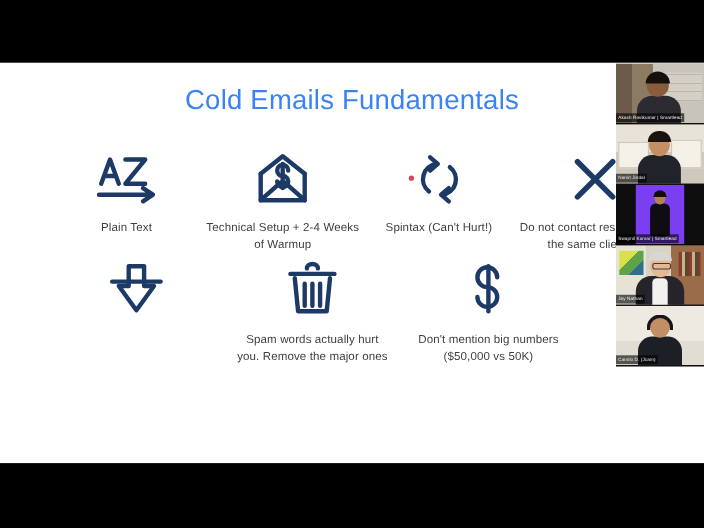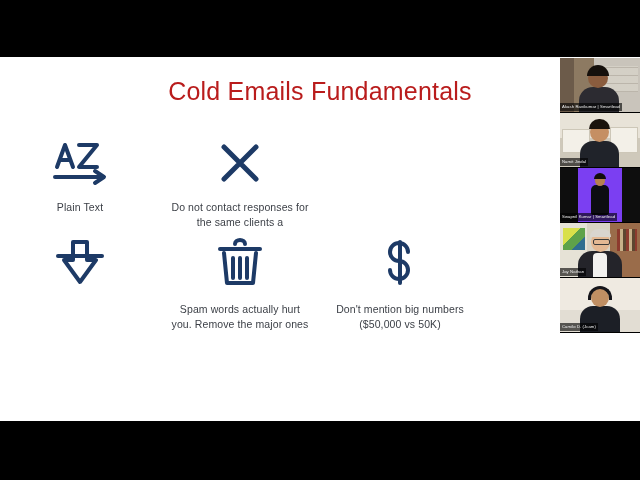--- a/index.html
+++ b/index.html
@@ -5,25 +5,25 @@
   html,body{margin:0;padding:0;background:#000;}
   body{width:640px;height:480px;overflow:hidden;font-family:"Liberation Sans",sans-serif;}
   #stage{position:relative;width:640px;height:480px;background:#000;}
 
   
   #slide{position:absolute;left:0;top:57px;width:640px;height:364px;background:#ffffff;overflow:hidden;}
 
   #deck-title{
     position:absolute;left:0;top:19px;width:640px;text-align:center;
     font-size:25px;line-height:30px;letter-spacing:.2px;
-    color:#b91c1c;font-weight:400;
+    color:#3b82f6;font-weight:400;
   }
 
   .grid{position:absolute;left:0;top:75px;width:640px;}
-  .row{display:flex;width:536px;}
+  .row{display:flex;width:536px;margin-left:44px;}
   .cell{width:160px;display:flex;flex-direction:column;align-items:center;}
   .iconbox{height:62px;display:flex;align-items:center;justify-content:center;}
   .caption{
     width:142px;text-align:center;color:#3b3f46;
     font-size:10.5px;line-height:15px;letter-spacing:.1px;margin-top:6px;
   }
   .row2 .iconbox{height:66px;}
 
   svg{display:block;}
   .nv{stroke:#1d3a66;fill:none;stroke-width:4;stroke-linecap:round;stroke-linejoin:round;}
@@ -95,21 +95,45 @@
           <div class="iconbox">
             <svg width="62" height="48" viewBox="0 0 62 48">
               <path class="nv" d="M8 28 L16 6 L24 28 M11 21 L21 21"></path>
               <path class="nv" d="M30 6 L48 6 L30 28 L48 28"></path>
               <path class="nv" d="M6 38 L54 38 M46 32 L55 38 L46 44"></path>
             </svg>
           </div>
           <div class="caption">Plain Text</div>
         </div>
 
-
+        <div class="cell">
+          <div class="iconbox">
+            <svg width="56" height="50" viewBox="0 0 56 50">
+              <path class="nv" d="M8 20 L8 44 L48 44 L48 20"></path>
+              <path class="nv" d="M8 20 L28 4 L48 20"></path>
+              <path class="nv" d="M8 44 L26 28 M48 44 L30 28"></path>
+              <path class="nv" d="M33 17 a5 5 0 1 0 -5 5 a5 5 0 1 1 -5 5"></path>
+              <path class="nv" d="M28 11 L28 33"></path>
+            </svg>
+          </div>
+          <div class="caption">Technical Setup + 2-4 Weeks of Warmup</div>
+        </div>
+
+        <div class="cell">
+          <div class="iconbox">
+            <svg width="72" height="50" viewBox="0 0 72 50">
+              <circle class="reddot" cx="11" cy="24" r="2.4"></circle>
+              <path class="nv" d="M34 11 a14 14 0 0 0 -7 25"></path>
+              <path class="nv" d="M28 5 L35 11 L28 17"></path>
+              <path class="nv" d="M46 14 a14 14 0 0 1 -7 25"></path>
+              <path class="nv" d="M45 33 L38 39 L45 45"></path>
+            </svg>
+          </div>
+          <div class="caption">Spintax (Can't Hurt!)</div>
+        </div>
 
         <div class="cell">
           <div class="iconbox">
             <svg width="56" height="50" viewBox="0 0 56 50">
               <path class="nv" style="stroke-width:5" d="M12 9 L44 41 M44 9 L12 41"></path>
             </svg>
           </div>
           <div class="caption">Do not contact responses for the same clients a</div>
         </div>
 

